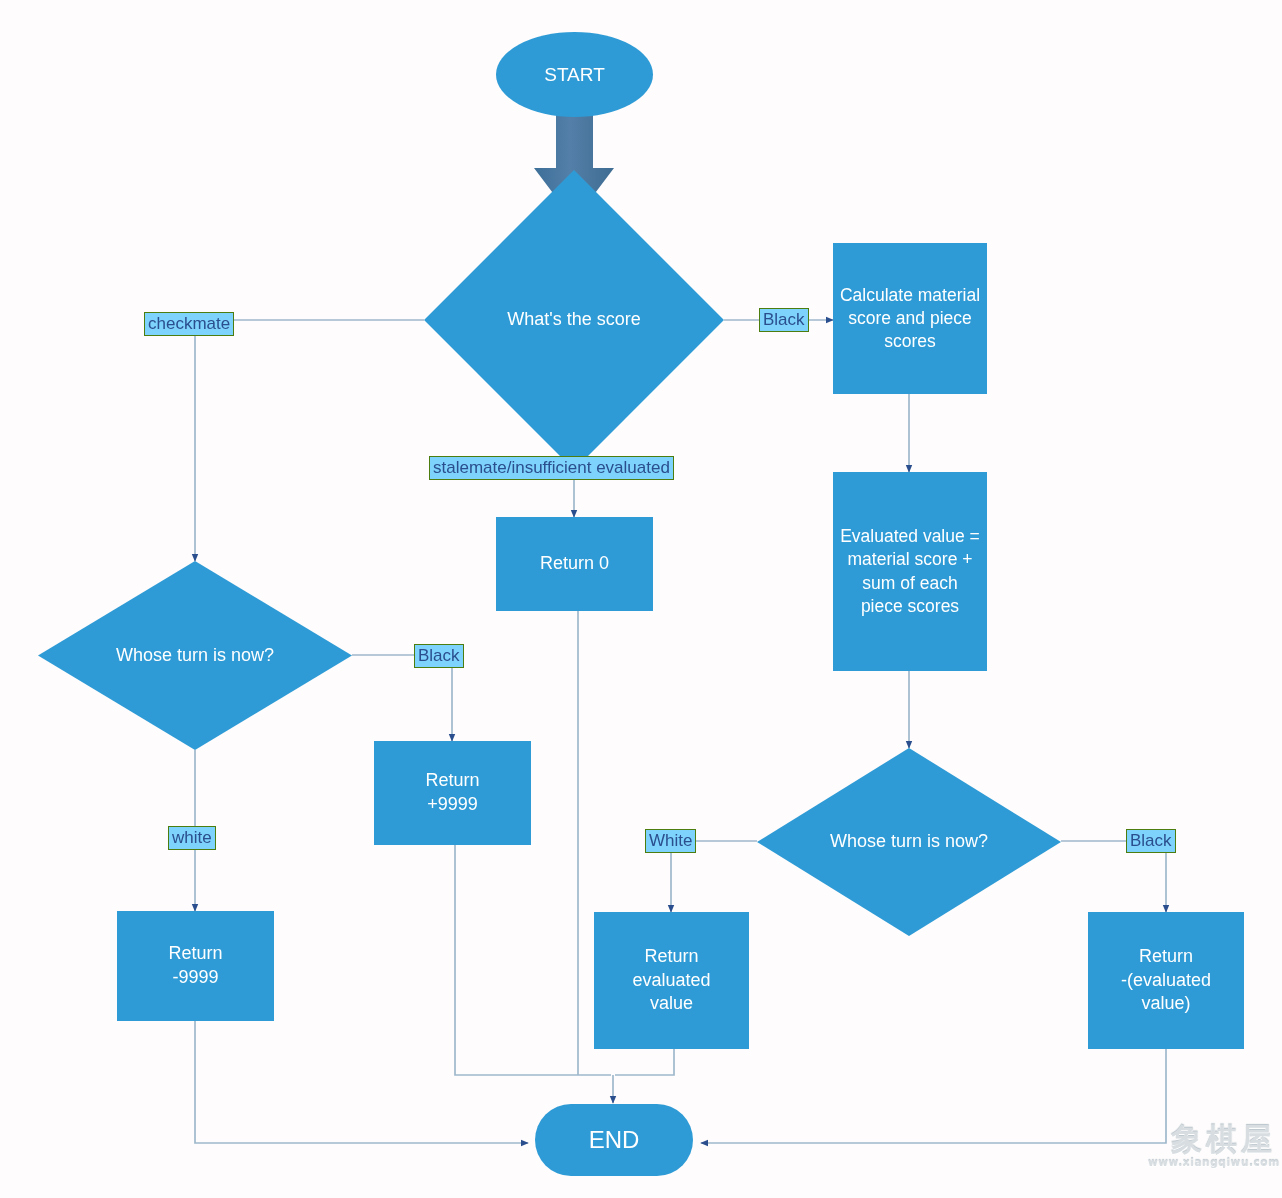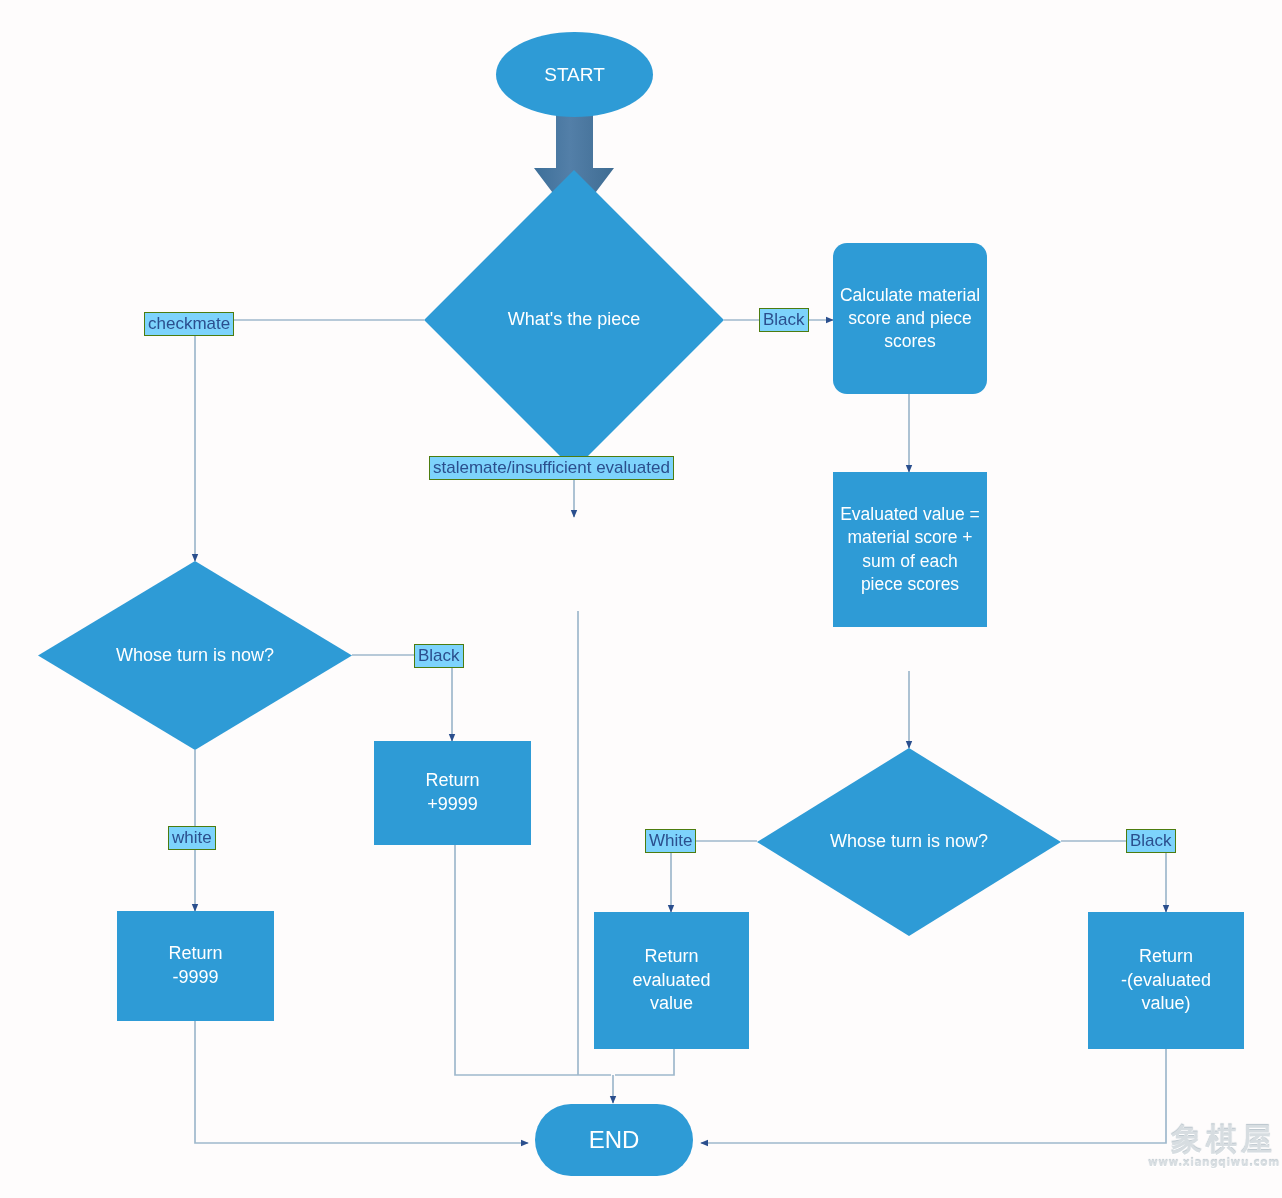--- a/index.html
+++ b/index.html
@@ -131,31 +131,34 @@
 
     </g>
   </svg>
 
   <div class="node node-term" style="left:496px; top:32px; width:157px; height:85px; font-size:19px;">
     <span class="node-label">START</span>
   </div>
 
   <div class="node node-diamond" style="left:468px; top:214px; width:212px; height:212px; font-size:18px;">
     <span class="diamond-shape"></span>
-    <span class="node-label">What's the piece</span>
-  </div>
-
-  <div class="node node-rect" style="left:833px; top:243px; width:154px; height:151px; font-size:17.5px;border-radius:14px;">
+    <span class="node-label">What's the score</span>
+  </div>
+
+  <div class="node node-rect" style="left:833px; top:243px; width:154px; height:151px; font-size:17.5px;">
     <span class="node-label">Calculate material score and piece scores</span>
   </div>
 
-  <div class="node node-rect" style="left:833px; top:472px; width:154px; height:155px; font-size:17.5px;">
+  <div class="node node-rect" style="left:833px; top:472px; width:154px; height:199px; font-size:17.5px;">
     <span class="node-label">Evaluated value = material score + sum of each piece scores</span>
   </div>
 
+  <div class="node node-rect" style="left:496px; top:517px; width:157px; height:94px; font-size:18px;">
+    <span class="node-label">Return 0</span>
+  </div>
 
   <div class="node node-diamond" style="left:38px; top:561px; width:314px; height:189px; font-size:18px;">
     <span class="diamond-shape" style="transform:none; clip-path:polygon(50% 0,100% 50%,50% 100%,0 50%);"></span>
     <span class="node-label">Whose turn is now?</span>
   </div>
 
   <div class="node node-diamond" style="left:757px; top:748px; width:304px; height:188px; font-size:18px;">
     <span class="diamond-shape" style="transform:none; clip-path:polygon(50% 0,100% 50%,50% 100%,0 50%);"></span>
     <span class="node-label">Whose turn is now?</span>
   </div>

